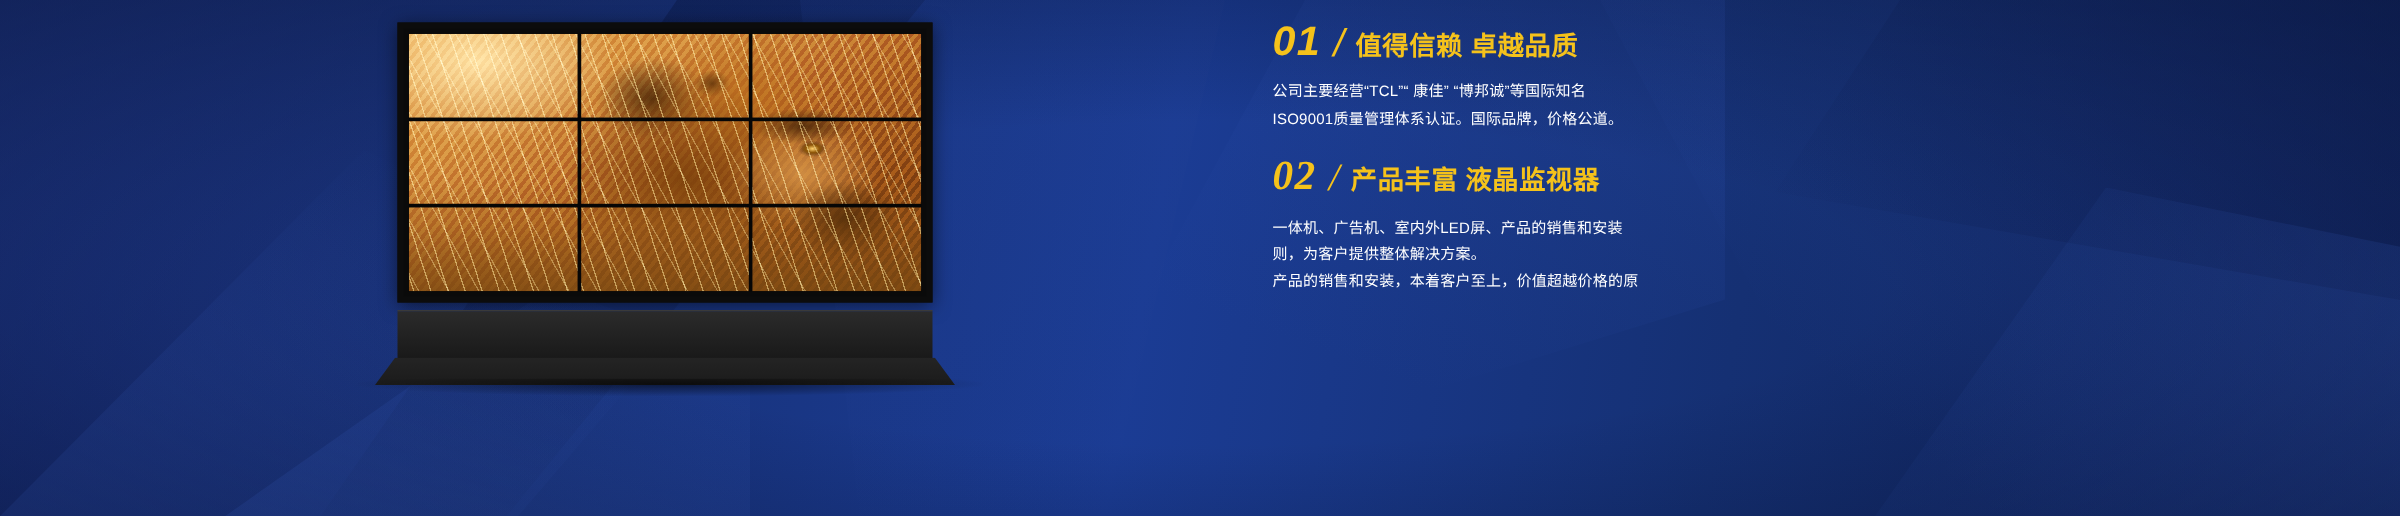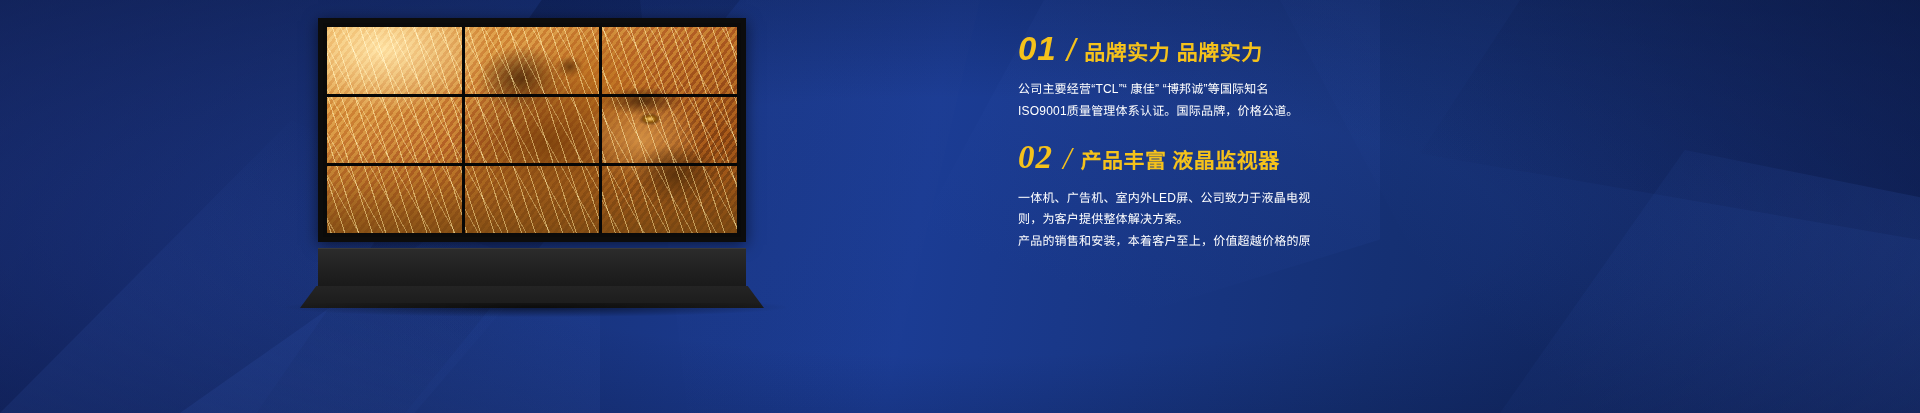--- a/index.html
+++ b/index.html
@@ -122,21 +122,21 @@
   }
 
   
   .copy{
     position:absolute;left:1018px;top:16px;width:560px;
   }
   .block{margin-bottom:6px;}
   .heading{
     display:flex;align-items:baseline;
     color:#f4c01a;
-    margin:16px 0 14px 0;
+    margin:0 0 14px 0;
     line-height:1;
   }
   .h-num{
     font-size:33px;font-weight:bold;font-style:italic;
     letter-spacing:1px;
     color:#f5c21b;
   }
   .h-slash{
     font-size:31px;font-style:italic;font-weight:300;
     color:#f5c21b;
@@ -212,35 +212,35 @@
   <div class="stand-neck"></div>
   <div class="stand-base"></div>
   <div class="stand-shadow"></div>
 
   <div class="copy">
 
     <div class="block block-1">
       <div class="heading">
         <span class="h-num">01</span>
         <span class="h-slash">/</span>
-        <span class="h-text">品牌实力 品牌实力</span>
+        <span class="h-text">值得信赖 卓越品质</span>
       </div>
       <div class="body">
         <p>公司主要经营“TCL”“ 康佳” “博邦诚”等国际知名</p>
         <p>ISO9001质量管理体系认证。国际品牌，价格公道。</p>
       </div>
     </div>
 
     <div class="block block-2">
       <div class="heading">
         <span class="h-num">02</span>
         <span class="h-slash">/</span>
         <span class="h-text">产品丰富 液晶监视器</span>
       </div>
       <div class="body">
-        <p>一体机、广告机、室内外LED屏、公司致力于液晶电视</p>
+        <p>一体机、广告机、室内外LED屏、产品的销售和安装</p>
         <p>则，为客户提供整体解决方案。</p>
         <p>产品的销售和安装，本着客户至上，价值超越价格的原</p>
       </div>
     </div>
 
   </div>
 </div>
 
 </body></html>

